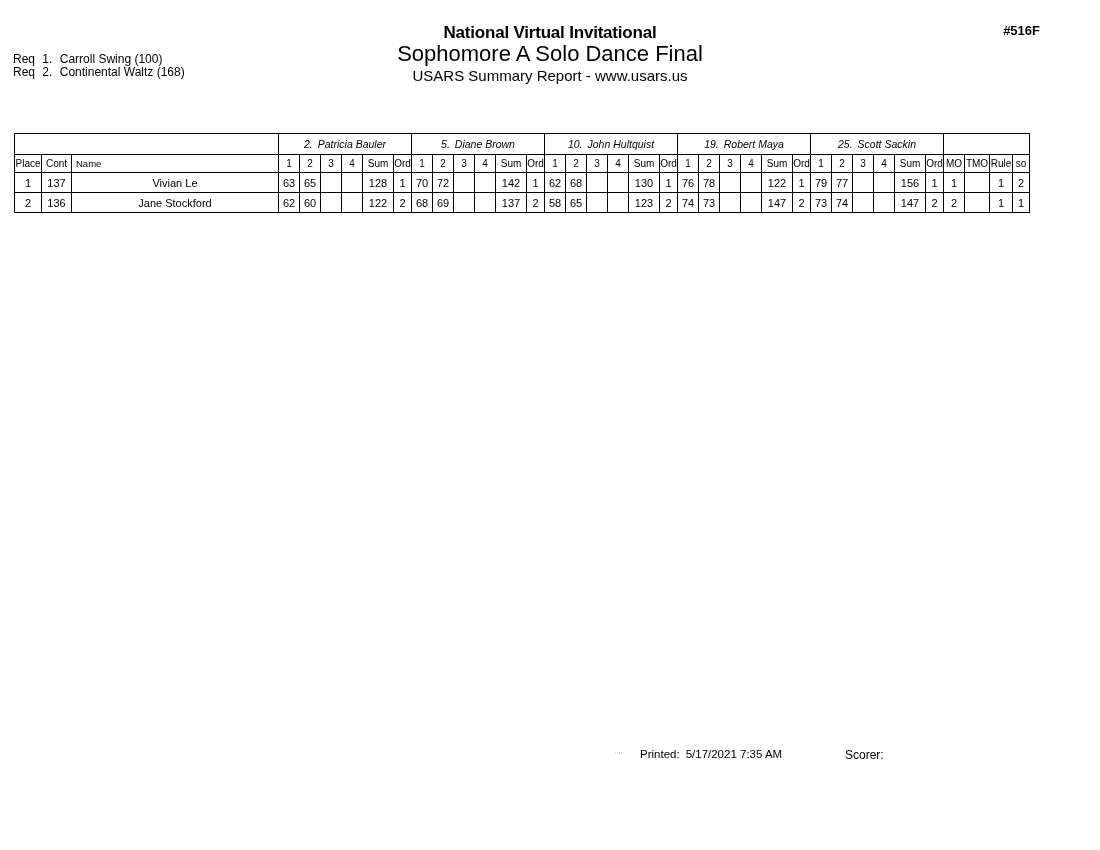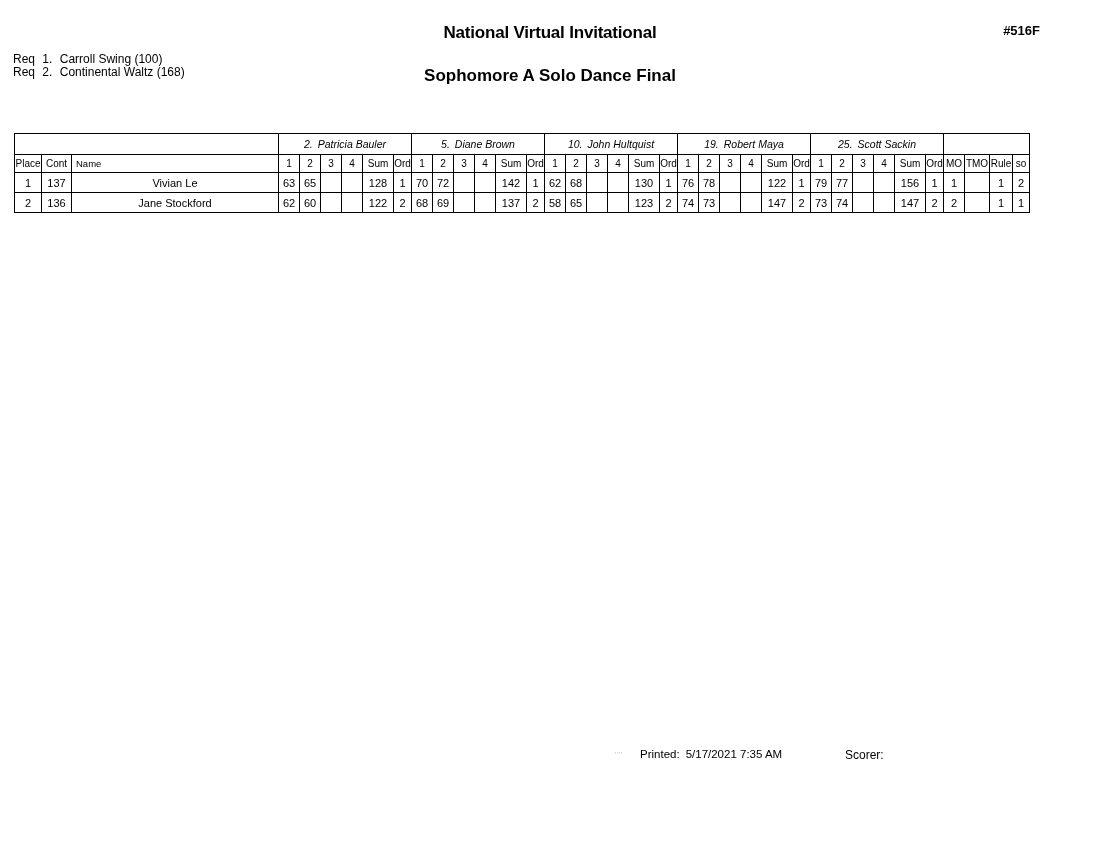--- a/index.html
+++ b/index.html
@@ -44,24 +44,23 @@
     font-size: 17px;
     font-weight: bold;
     line-height: 21px;
     letter-spacing: -0.2px;
   }
   #event-location {
     font-size: 14.5px;
     line-height: 19px;
   }
   #event-category {
-    font-size: 17px;
-    font-weight: bold;
+    font-size: 22px;
+    font-weight: normal;
     line-height: 22px;
-    margin-top: 22px;
   }
   #report-subtitle {
     font-size: 15px;
     line-height: 21px;
   }
 
   
   #event-number {
     position: absolute;
     right: 60px;
@@ -193,20 +192,21 @@
   <span class="req-line">
     <span class="req-tag">Req</span>
     <span class="req-num">2.</span>
     <span class="req-name">Continental Waltz (168)</span>
   </span>
 </div>
 
 <div id="title-block">
   <div id="event-title">National Virtual Invitational</div>
   <div id="event-category">Sophomore A Solo Dance Final</div>
+  <div id="report-subtitle">USARS Summary Report - www.usars.us</div>
 </div>
 
 <div id="event-number">#516F</div>
 
 <div id="results-table-wrap">
   <table class="results">
     <colgroup>
       <col style="width:27px">
         <col style="width:30px">
         <col style="width:207px">

